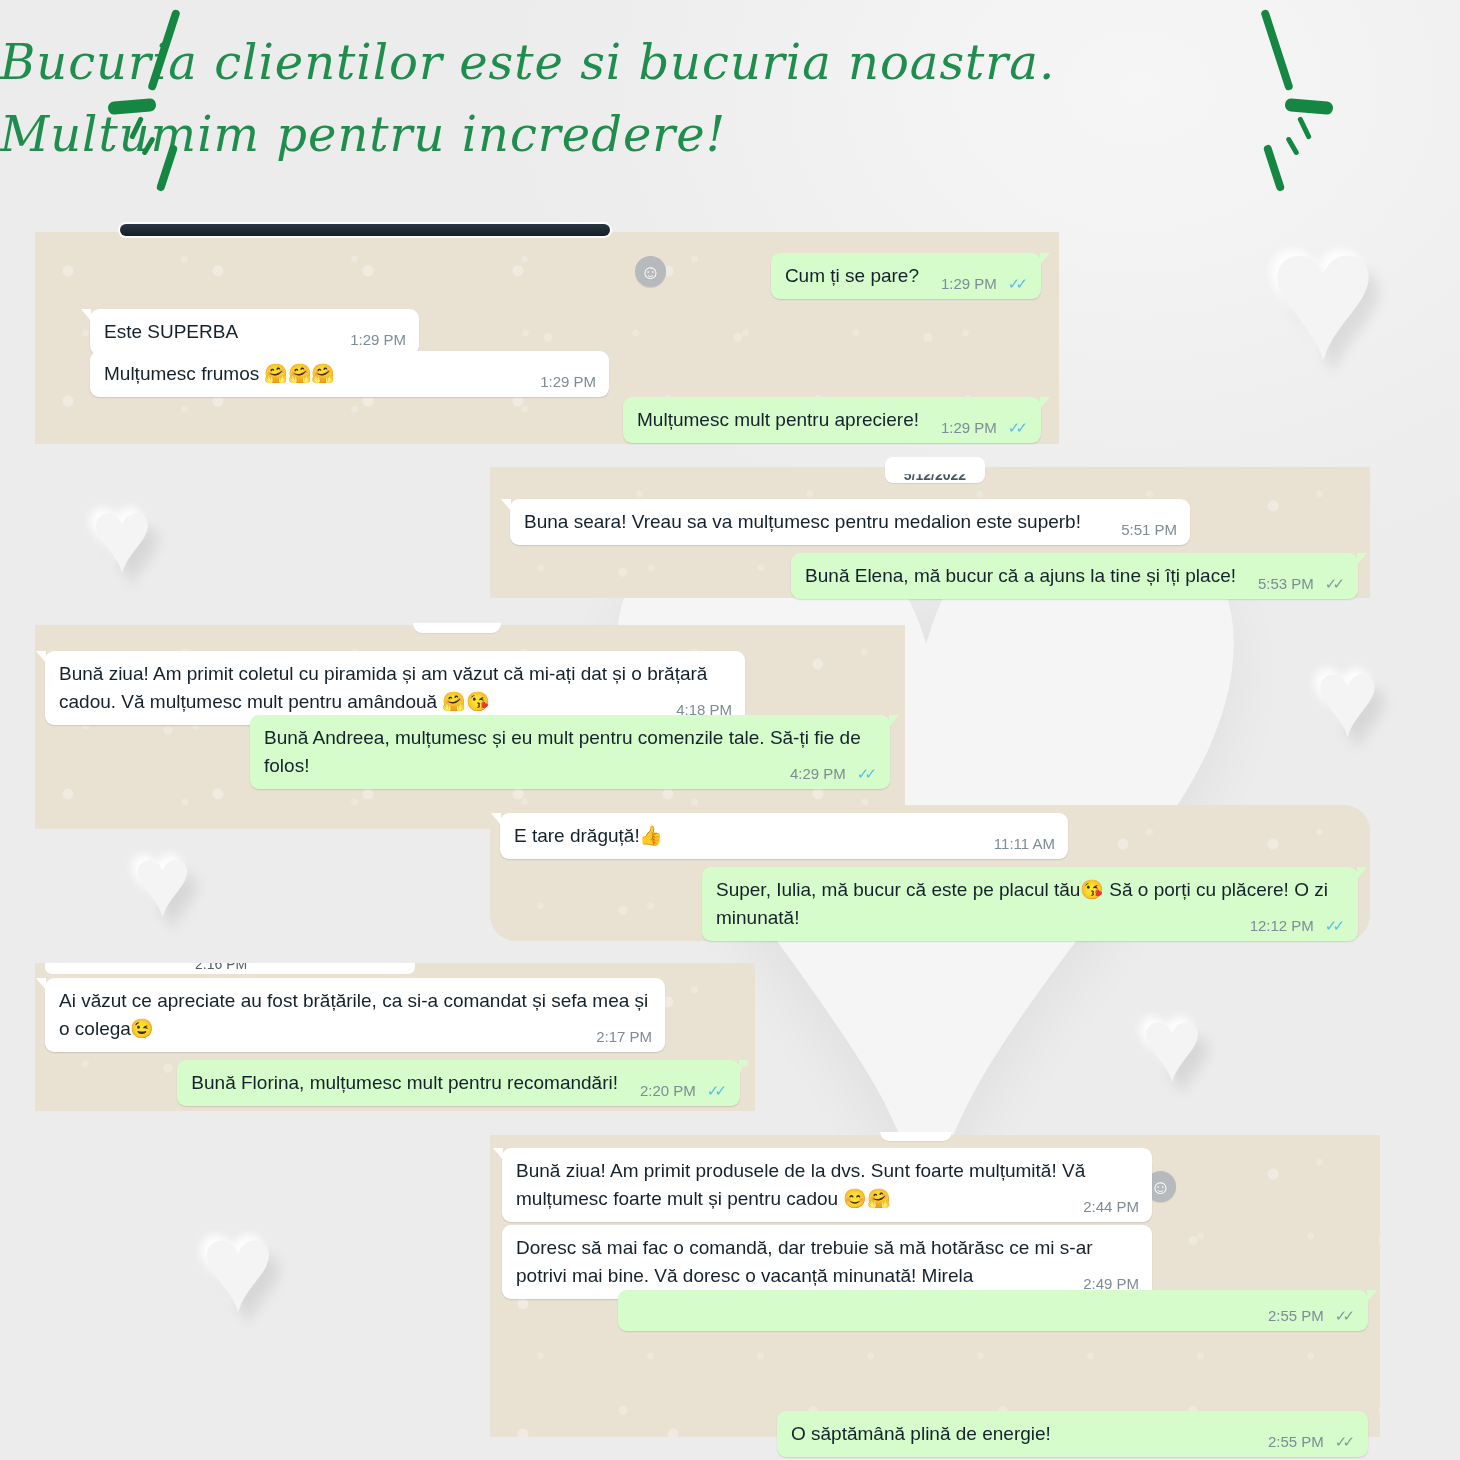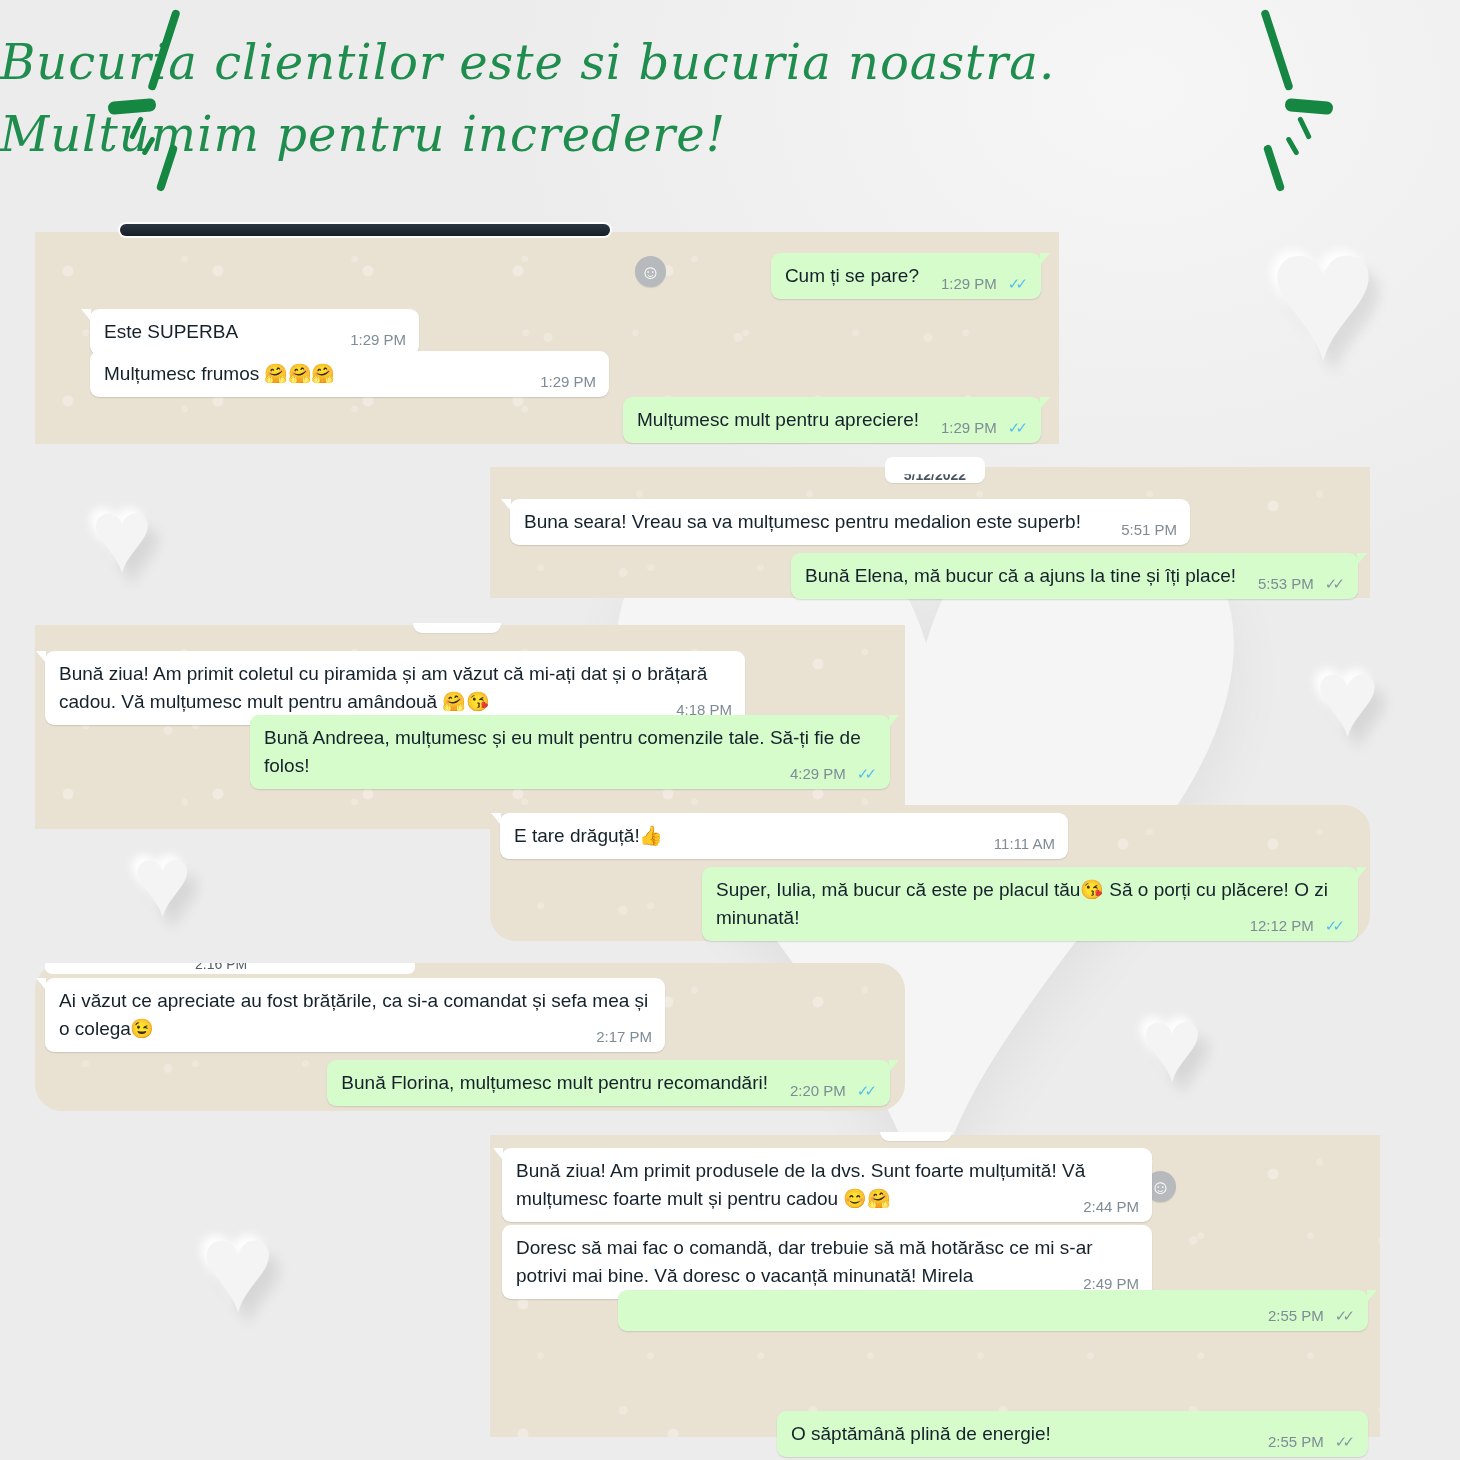--- a/index.html
+++ b/index.html
@@ -214,21 +214,21 @@
   </div>
   <div class="bubble out tail-r" style="right:12px;top:62px;width:628px;">
     <span class="msg">Super, Iulia, mă bucur că este pe placul tău😘 Să o porți cu plăcere! O zi minunată!</span>
     <span class="meta">
         <span>12:12 PM</span>
         <span class="checks blue">✓✓</span>
       </span>
   </div>
 </div>
 
-<div class="panel" style="left:35px;top:963px;width:870px;height:148px;border-radius:27px;">
+<div class="panel" style="left:35px;top:963px;width:720px;height:148px;">
   <div class="cut-bubble" style="left:10px;top:0;width:370px;height:11px;">
     <span>2:16 PM</span>
   </div>
   <div class="bubble in tail-l" style="left:10px;top:15px;width:592px;">
     <span class="msg">Ai văzut ce apreciate au fost brățările, ca si-a comandat și sefa mea și o colega😉</span>
     <span class="meta">
         <span>2:17 PM</span>
       </span>
   </div>
   <div class="bubble out tail-r pr-tc" style="right:15px;top:97px;">

